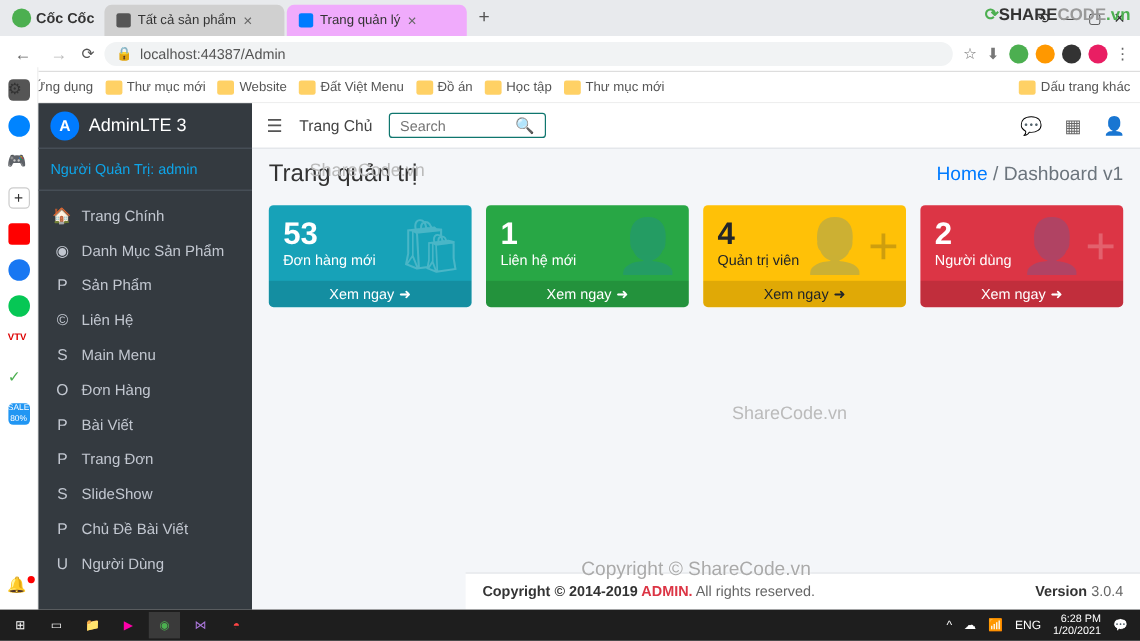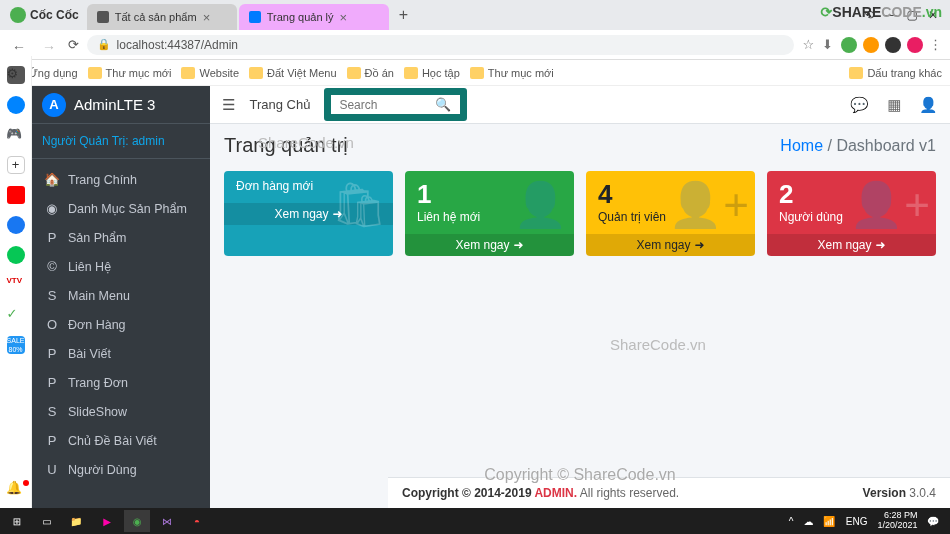--- a/index.html
+++ b/index.html
@@ -40,21 +40,21 @@
 .sb-logo{width:24px;height:24px;background:#007bff;border-radius:50%;display:flex;align-items:center;justify-content:center;color:#fff;font-weight:bold;font-size:13px}
 .sb-user{padding:10px;border-bottom:1px solid #4b545c;font-size:12px;color:#0ea5e9}
 .sb-menu{flex:1;overflow-y:auto;padding:6px 0}
 .sb-item{display:flex;align-items:center;gap:8px;padding:7px 12px;font-size:12.5px;cursor:pointer}
 .sb-ic{width:16px;text-align:center;font-size:13px}
 
 .main{flex:1;display:flex;flex-direction:column;background:#f4f6f9;position:relative}
 .topbar{height:38px;background:#fff;display:flex;align-items:center;padding:0 12px;gap:14px;border-bottom:1px solid #dee2e6}
 .burger{font-size:15px;color:#555}
 .tb-link{font-size:13px;color:#444}
-.search-wrap{display:flex;align-items:center;border:7px solid #0f766e;border-radius:3px;padding:2px 8px;gap:6px}
+.search-wrap{display:flex;align-items:center;border:1px solid #0f766e;border-radius:3px;padding:2px 8px;gap:6px}
 .search-inp{border:none;outline:none;font-size:12px;width:90px;background:transparent}
 .tb-right{margin-left:auto;display:flex;gap:18px;color:#666;font-size:15px}
 
 .chead{padding:10px 14px;display:flex;align-items:center;justify-content:space-between}
 .chead h1{font-size:20px;font-weight:400;color:#333}
 .crumb{font-size:16px;color:#6c757d}
 .crumb a{color:#007bff;text-decoration:none}
 
 .cards{display:flex;gap:12px;padding:4px 14px}
 .card{flex:1;color:#fff;border-radius:4px;position:relative;overflow:hidden}
@@ -250,20 +250,21 @@
       <h1>Trang quản trị</h1>
       <div class="crumb">
         <a>Home</a><span> / </span><span>Dashboard v1</span>
       </div>
     </div>
     <div class="wm" style="left:48px;top:48px">ShareCode.vn</div>
 
     <div class="cards">
       <div class="card c1">
         <div class="card-body">
+          <div class="card-num">53</div>
           <div class="card-lbl">Đơn hàng mới</div>
         </div>
         <div class="card-bgic">🛍</div>
         <div class="card-foot">
             <span>Xem ngay</span>
             <span>➜</span>
           </div>
       </div>
       <div class="card c2">
         <div class="card-body">

